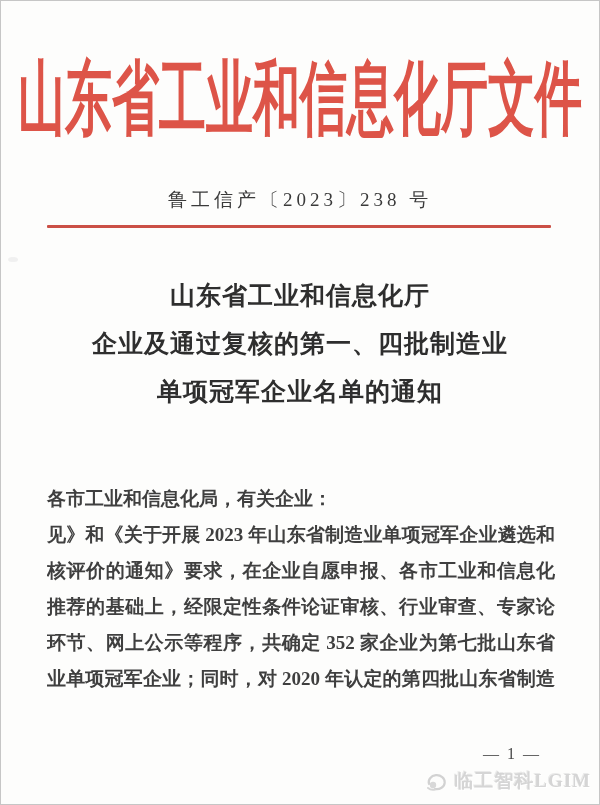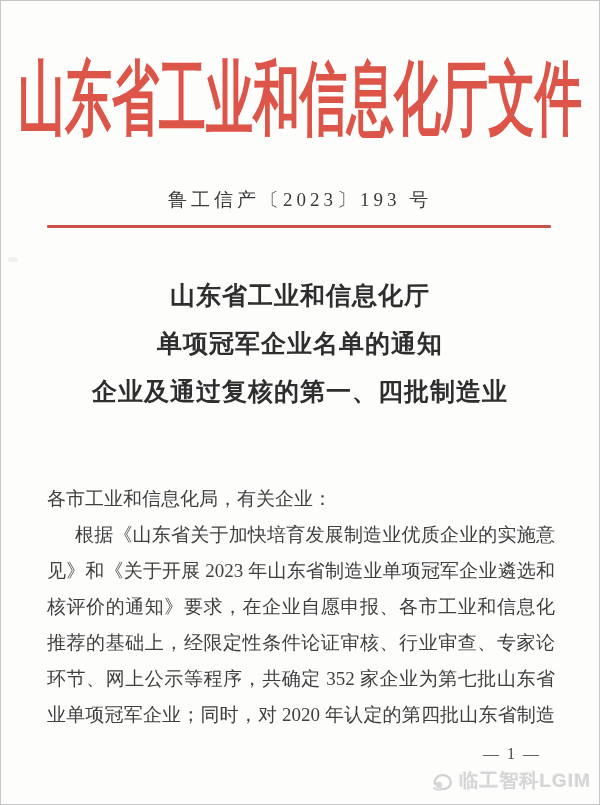--- a/index.html
+++ b/index.html
@@ -86,20 +86,21 @@
     white-space: nowrap;
   }
   
   .body-block {
     position: absolute;
     top: 480px;
     left: 46px;
     width: 508px;
     font-size: 19px;
     color: #3f3f3f;
+    font-weight: bold;
   }
   .body-line {
     line-height: 36px;
     height: 36px;
     white-space: nowrap;
   }
   .body-line.justified {
     white-space: normal;
     text-align: justify;
     text-align-last: justify;
@@ -121,53 +122,52 @@
   .watermark {
     position: absolute;
     top: 767px;
     right: 8px;
     display: flex;
     align-items: center;
     gap: 5px;
     color: var(--watermark-gray, #d5d5d5);
   }
   .watermark-label {
-    font-family: Liberation Sans, sans-serif;
+    font-family: Liberation Serif, serif;
     font-weight: bold;
     font-size: 19px;
     letter-spacing: 1px;
     color: var(--watermark-gray, #d5d5d5);
     text-shadow: 1px 1px 0 #ffffff, -1px -1px 0 rgba(180,180,180,.25);
   }
   .watermark-icon svg { display: block; }
 </style>
 </head>
 <body>
 
 <div class="page">
 
   <div class="smudge"></div>
 
   <div class="masthead">
     <span class="stretch">山东省工业和信息化厅文件</span>
   </div>
 
-  <div class="doc-number">鲁工信产〔2023〕193 号</div>
+  <div class="doc-number">鲁工信产〔2023〕238 号</div>
 
   <div class="red-rule"></div>
 
   <div class="title-block">
     <div class="title-line">山东省工业和信息化厅</div>
+    <div class="title-line">企业及通过复核的第一、四批制造业</div>
     <div class="title-line">单项冠军企业名单的通知</div>
-    <div class="title-line">企业及通过复核的第一、四批制造业</div>
   </div>
 
   <div class="body-block">
     <div class="body-line">各市工业和信息化局，有关企业：</div>
-    <div class="body-line justified indented">根据《山东省关于加快培育发展制造业优质企业的实施意</div>
     <div class="body-line justified">见》和《关于开展 2023 年山东省制造业单项冠军企业遴选和复</div>
     <div class="body-line justified">核评价的通知》要求，在企业自愿申报、各市工业和信息化局</div>
     <div class="body-line justified">推荐的基础上，经限定性条件论证审核、行业审查、专家论证等</div>
     <div class="body-line justified">环节、网上公示等程序，共确定 352 家企业为第七批山东省制造</div>
     <div class="body-line justified">业单项冠军企业；同时，对 2020 年认定的第四批山东省制造业</div>
   </div>
 
   <div class="page-number">— 1 —</div>
 
   <div class="watermark">

